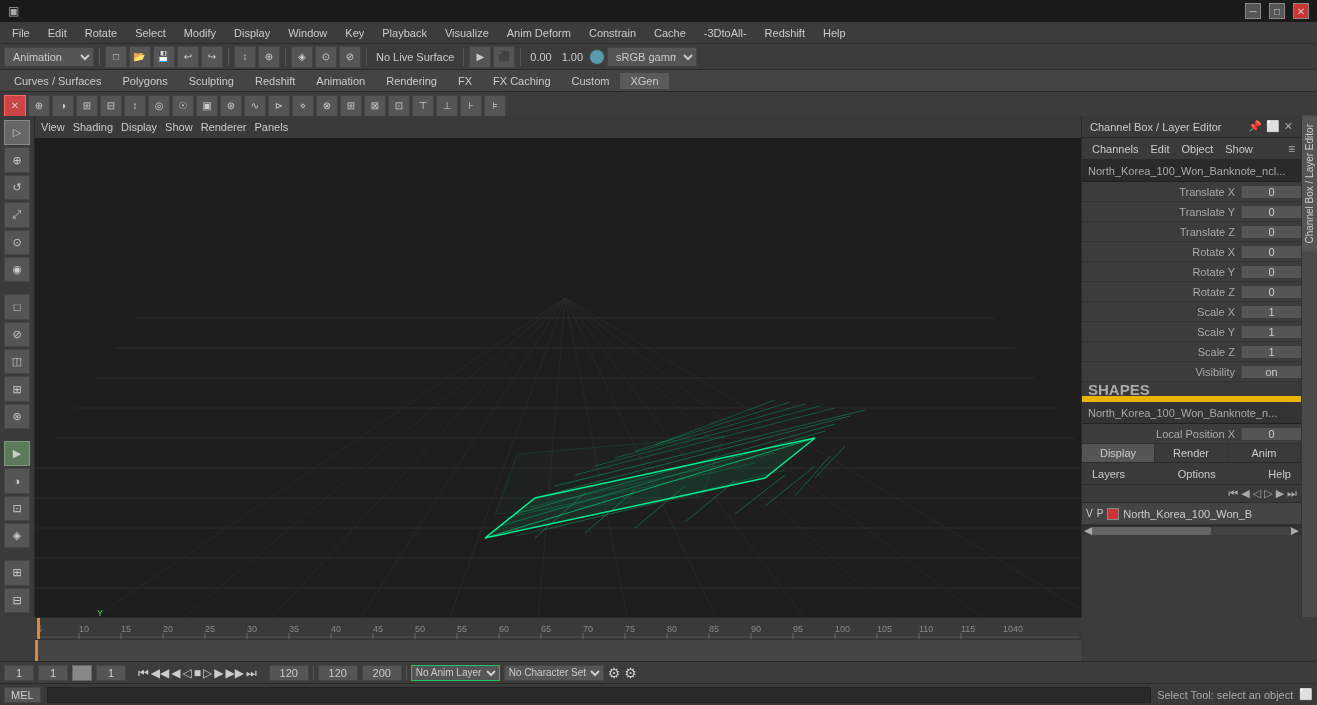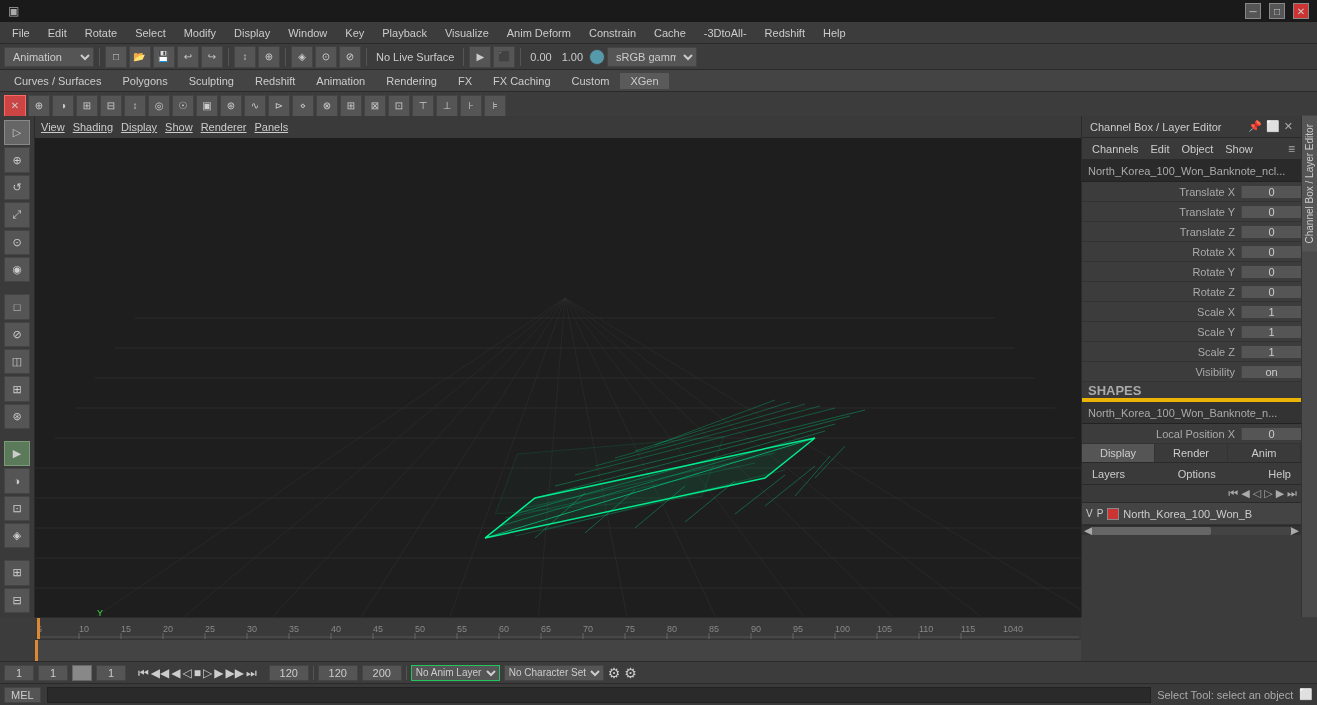--- a/index.html
+++ b/index.html
@@ -137,21 +137,21 @@
     
     #viewport-topbar {
       height: 22px;
       background: #3a3a3a;
       display: flex;
       align-items: center;
       padding: 0 6px;
       gap: 8px;
       font-size: 11px;
     }
-    .vp-menu { color: #ccc; cursor: pointer; text-decoration: underline; }
+    .vp-menu { color: #ccc; cursor: pointer; }
 
     
     #right-panel {
       width: 220px;
       background: #3c3c3c;
       border-left: 1px solid #2a2a2a;
       display: flex;
       flex-direction: column;
       font-size: 11px;
     }
@@ -212,23 +212,23 @@
       border-left: 1px solid #444;
     }
 
     .section-label {
       height: 20px;
       background: #3a3a3a;
       display: flex;
       align-items: center;
       padding: 0 6px;
       color: #aaa;
-      font-size: 13px;
+      font-size: 15px;
       font-weight: bold;
-      border-bottom: 4px solid #eab308;
+      border-bottom: 6px solid #eab308;
     }
 
     
     #display-tabs {
       display: flex;
       background: #3a3a3a;
       border-bottom: 1px solid #2a2a2a;
     }
     .display-tab {
       flex: 1;

